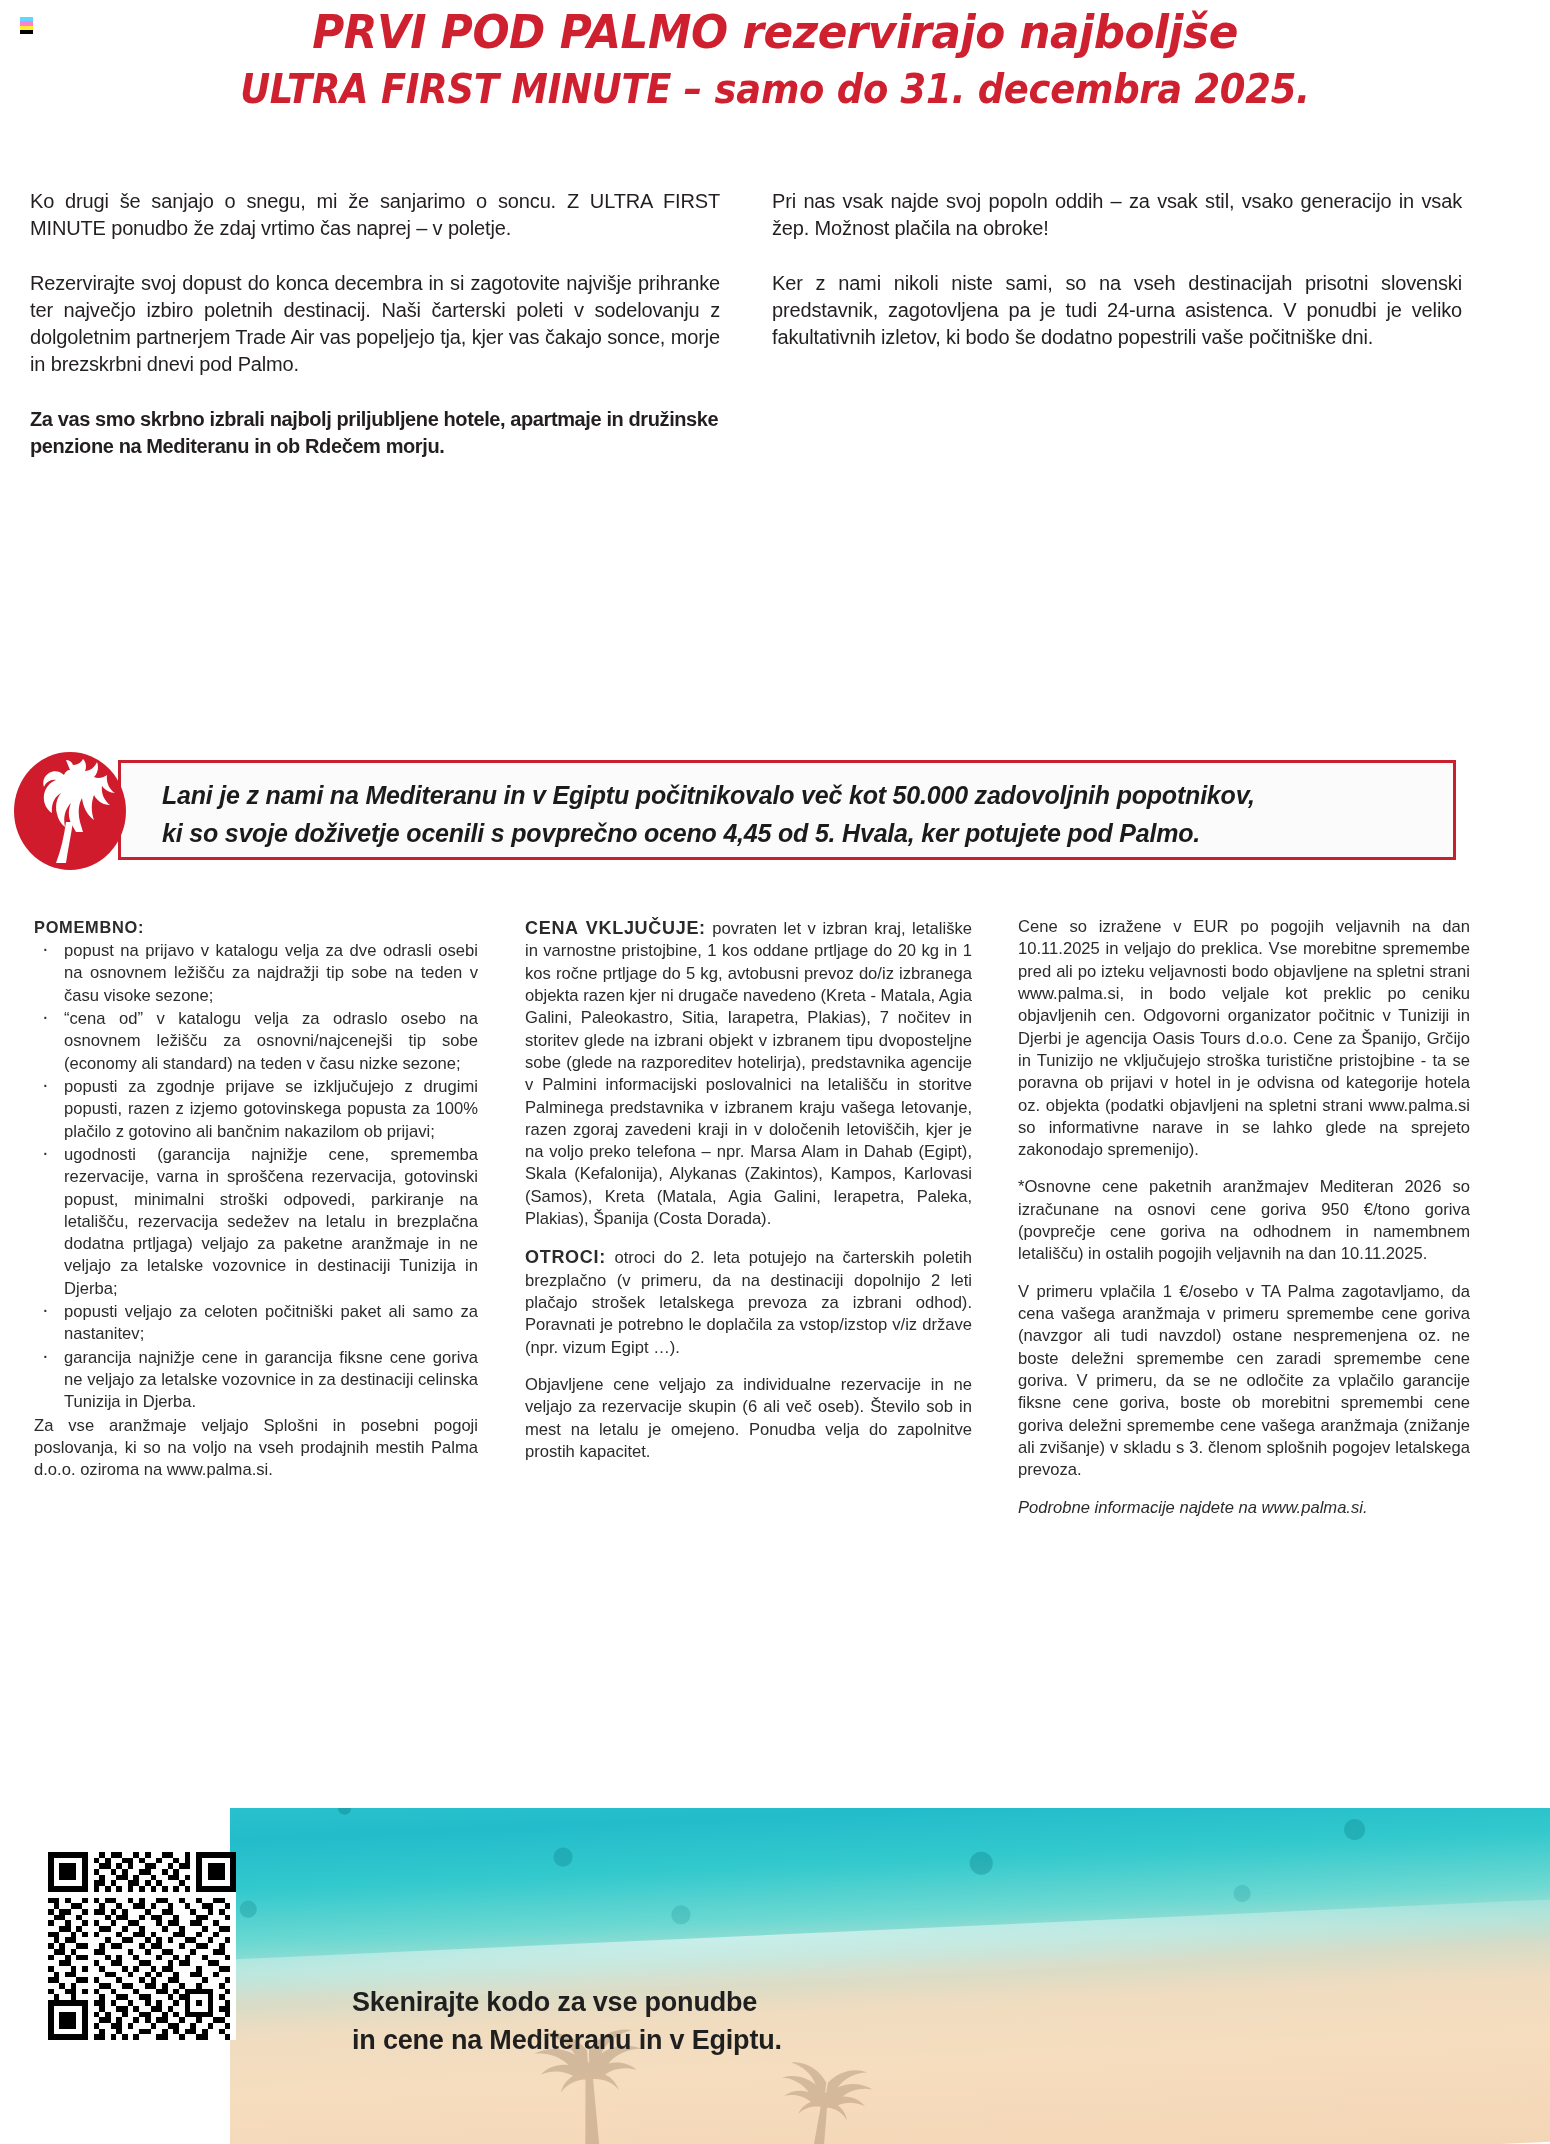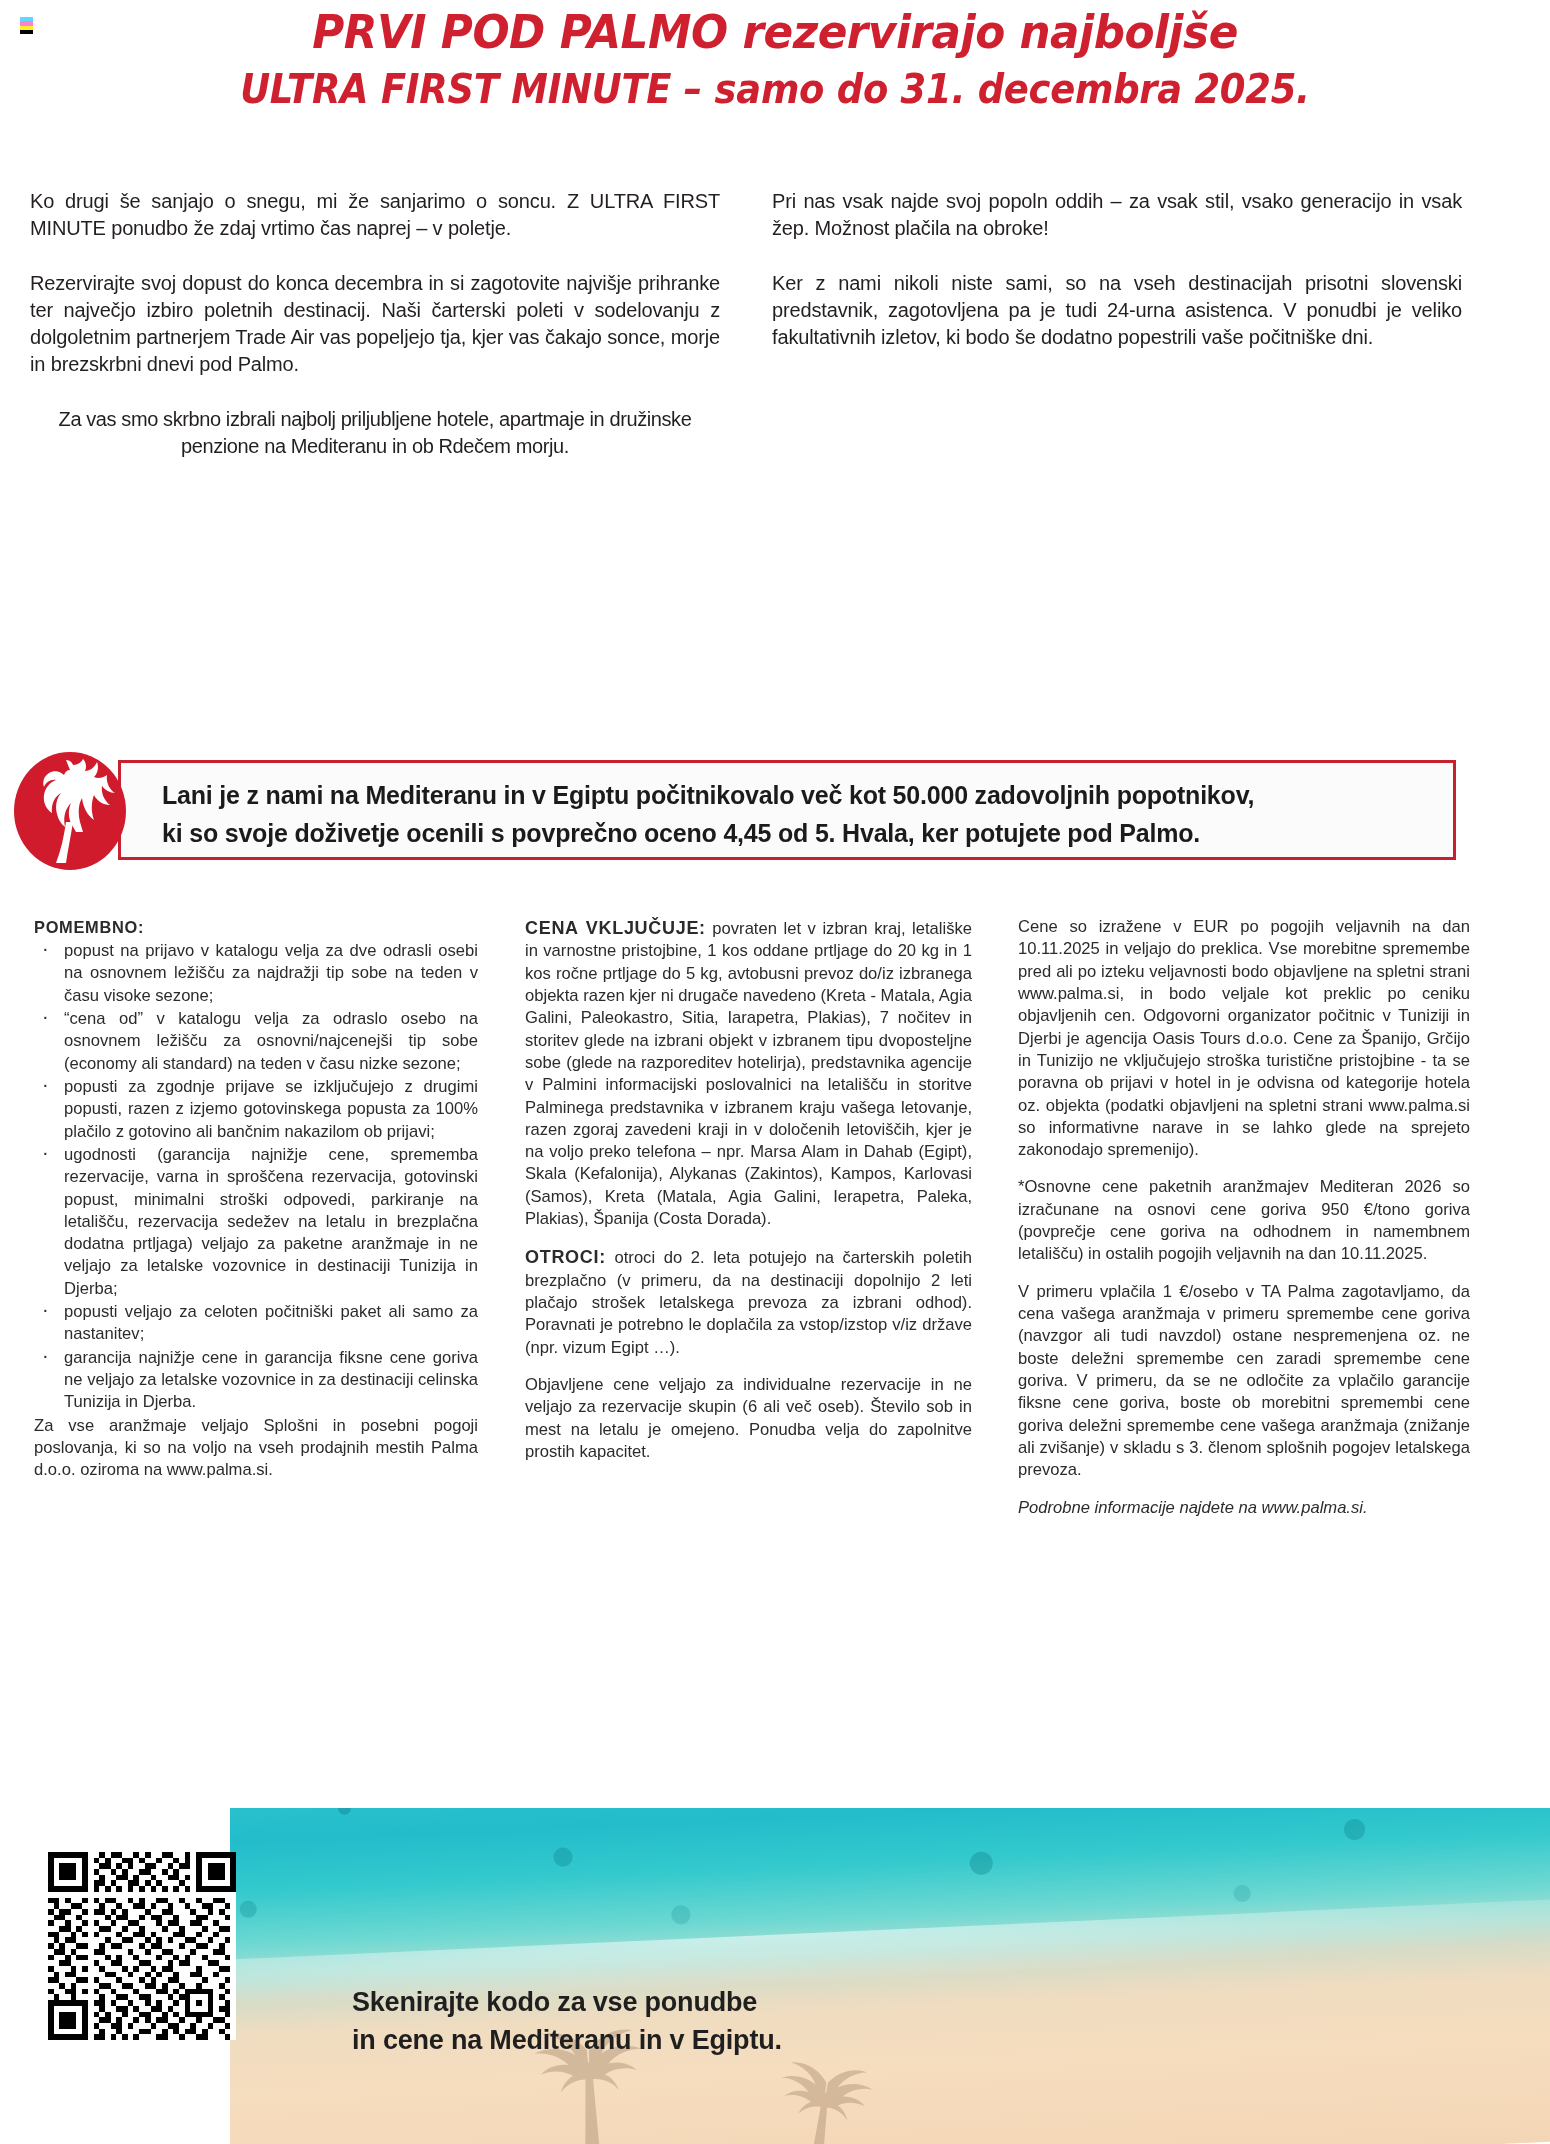--- a/index.html
+++ b/index.html
@@ -78,22 +78,22 @@
   .intro-col.right { left: 772px; }
   .intro p {
     margin: 0 0 27px 0;
     font-size: 20px;
     line-height: 1.365;
     text-align: justify;
     text-justify: inter-word;
     letter-spacing: -0.15px;
   }
   .intro p.bold {
-    font-weight: normal;
-    text-align: center;
+    font-weight: bold;
+    text-align: left;
     letter-spacing: -0.4px;
   }
 
   
   .quote-zone {
     position: absolute;
     left: 0;
     top: 748px;
     width: 1550px;
     height: 130px;
@@ -107,20 +107,21 @@
     border: 3px solid #c8202e;
     box-sizing: border-box;
     background: #fbfbfb;
   }
   .quote-text {
     position: absolute;
     left: 162px;
     top: 28px;
     width: 1270px;
     font-size: 25px;
+    font-style: italic;
     font-weight: bold;
     line-height: 1.52;
     color: #1b1b1b;
     letter-spacing: -0.2px;
   }
   .palm-badge {
     position: absolute;
     left: 14px;
     top: 4px;
     width: 112px;

